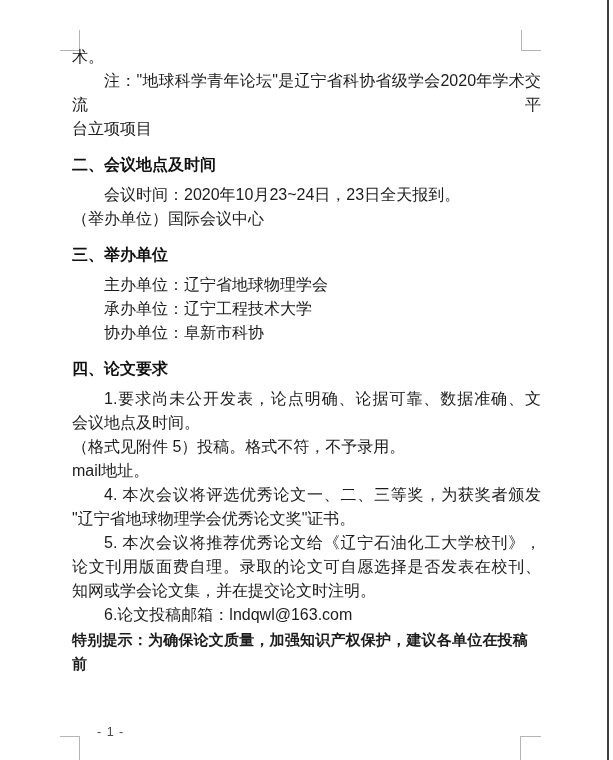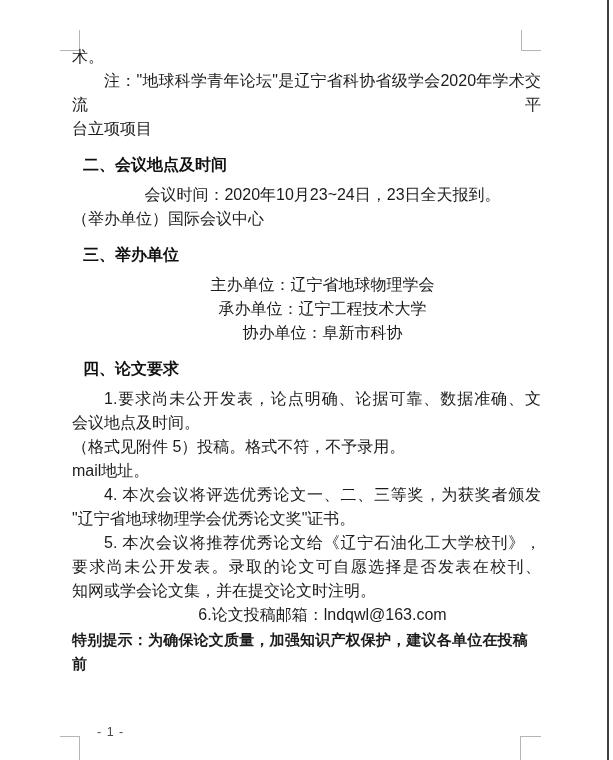--- a/index.html
+++ b/index.html
@@ -34,23 +34,23 @@
     left: 72px; top: 45px;
     width: 469px;
     color: #1c1c1c;
   }
   .line {
     font-size: 16px;
     line-height: 24px;
     white-space: normal;
     color: #1c1c1c;
   }
-  .line.indent  { text-indent: 2em; text-align: center; }
+  .line.indent  { text-indent: 2em; }
   .line.justify { text-align: justify; text-align-last: justify; }
-  .line.heading { font-weight: 700; color: #111; margin: 12px 0 6px 11px; }
+  .line.heading { font-weight: 700; color: #111; margin: 12px 0 6px 0; }
   .line.notice  { font-weight: 700; font-size: 15px; margin-top: 1px; letter-spacing: 0.2px; }
 
   .pagenum {
     position: absolute;
     left: 97px; top: 725px;
     font-size: 12.5px;
     letter-spacing: 1px;
     color: #4a4a4a;
   }
 </style>
@@ -76,20 +76,20 @@
       <div class="line indent">承办单位：辽宁工程技术大学</div>
       <div class="line indent">协办单位：阜新市科协</div>
       <div class="line heading">四、论文要求</div>
       <div class="line indent justify">1.要求尚未公开发表，论点明确、论据可靠、数据准确、文</div>
       <div class="line plain">会议地点及时间。</div>
       <div class="line plain">（格式见附件 5）投稿。格式不符，不予录用。</div>
       <div class="line plain">mail地址。</div>
       <div class="line indent justify">4. 本次会议将评选优秀论文一、二、三等奖，为获奖者颁发</div>
       <div class="line plain">"辽宁省地球物理学会优秀论文奖"证书。</div>
       <div class="line indent justify">5. 本次会议将推荐优秀论文给《辽宁石油化工大学校刊》，</div>
-      <div class="line justify">要求尚未公开发表。录取的论文可自愿选择是否发表在校刊、</div>
+      <div class="line justify">论文刊用版面费自理。录取的论文可自愿选择是否发表在校刊、</div>
       <div class="line plain">知网或学会论文集，并在提交论文时注明。</div>
       <div class="line indent">6.论文投稿邮箱：lndqwl@163.com</div>
       <div class="line notice">特别提示：为确保论文质量，加强知识产权保护，建议各单位在投稿前</div>
     </div>
 
   <div class="pagenum">- 1 -</div>
 </div>
 
 </body></html>

